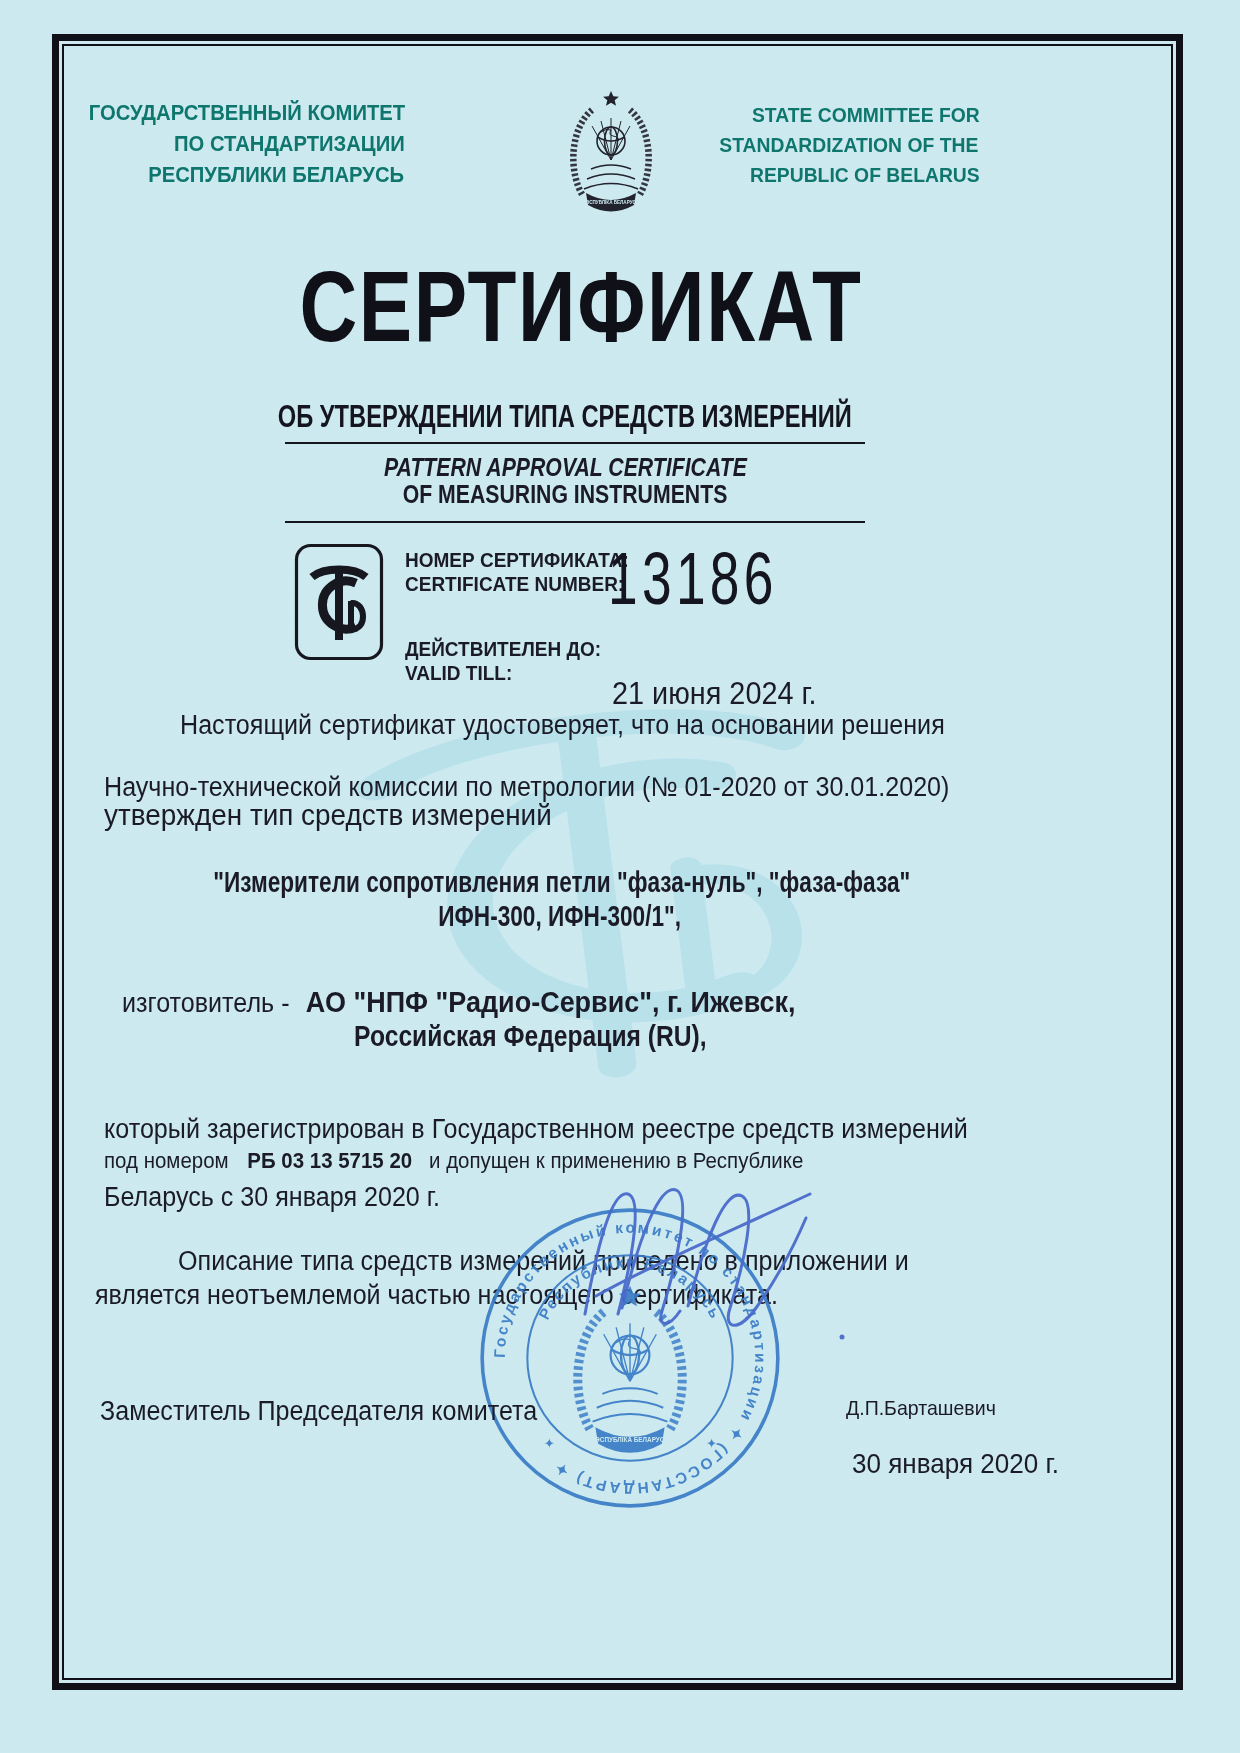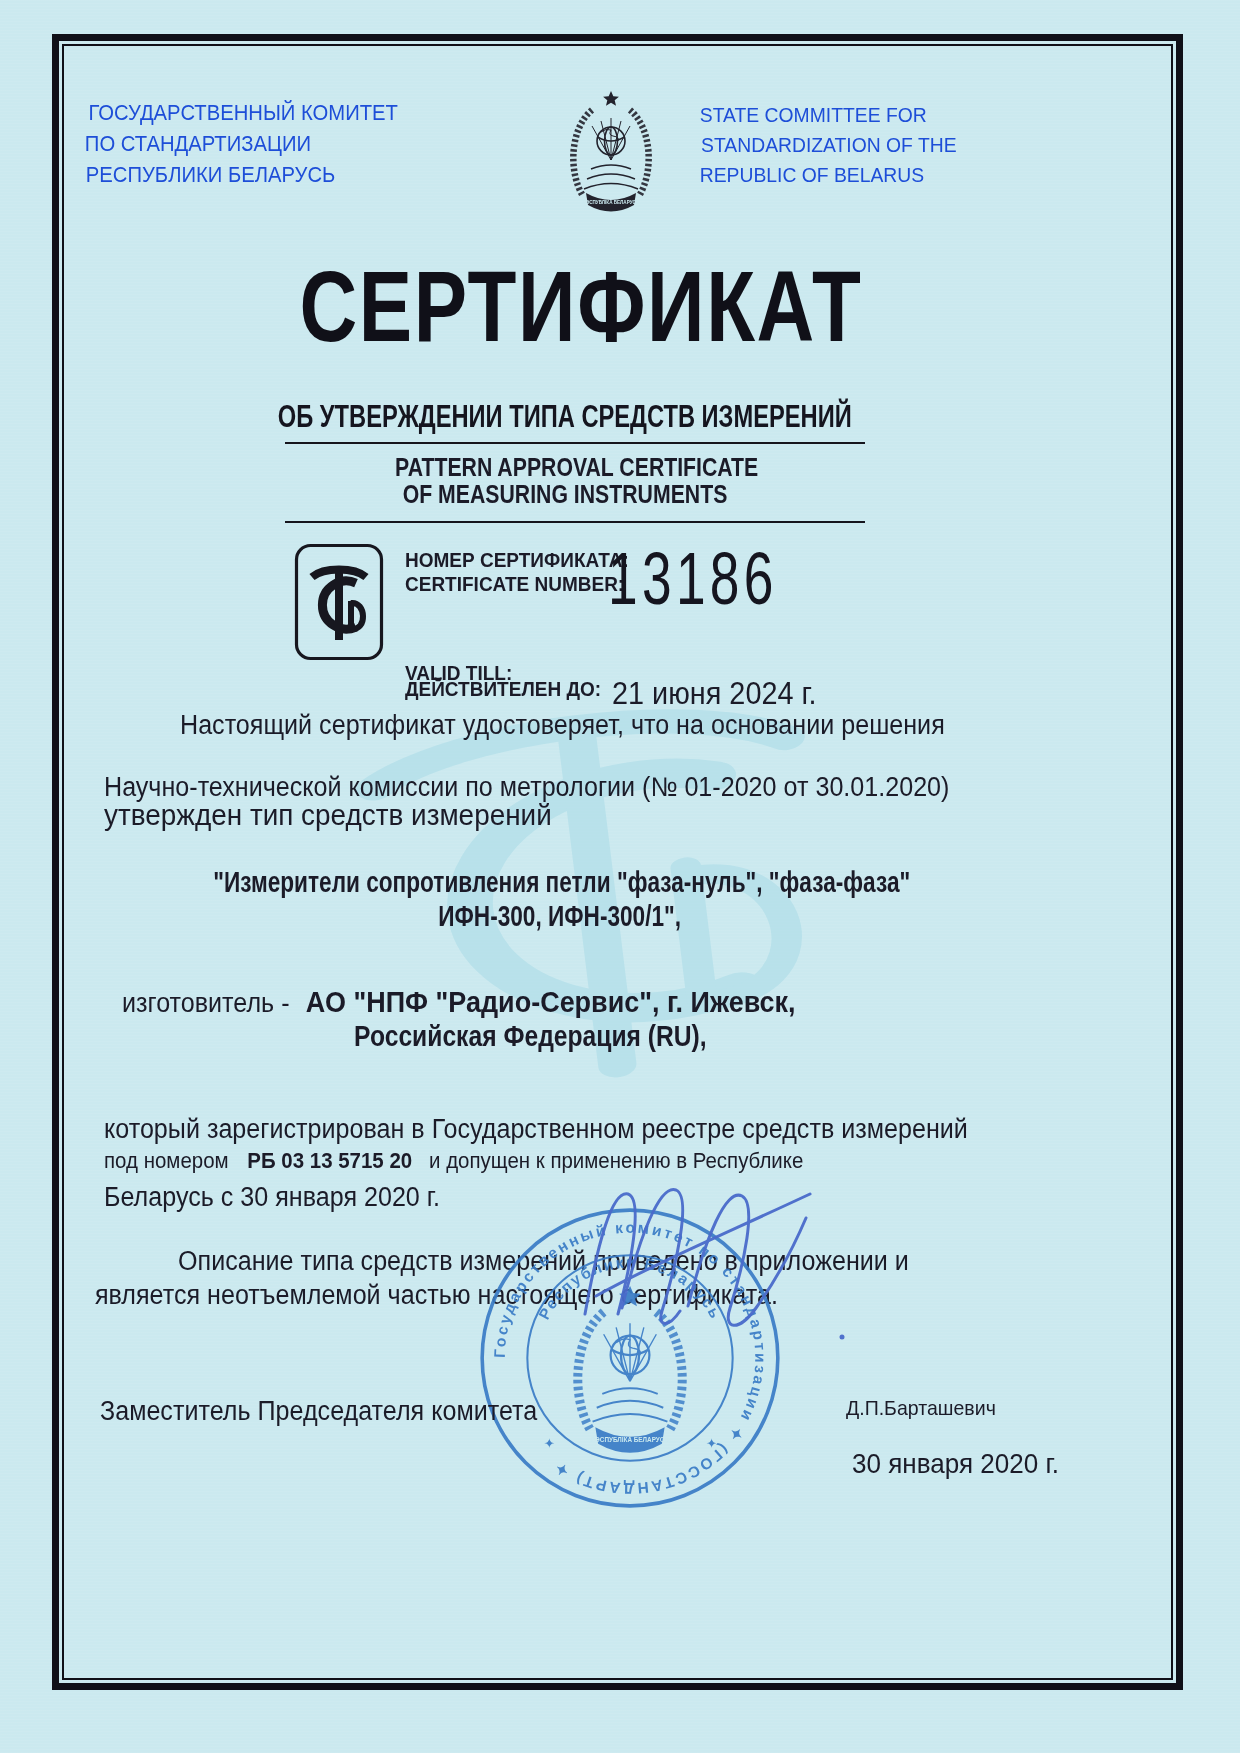--- a/index.html
+++ b/index.html
@@ -12,21 +12,21 @@
   }
   .abs{position:absolute;}
   .nw{white-space:nowrap;}
   .b{font-weight:bold;}
   .c{text-align:center;}
   .cxl{display:inline-block;transform:scaleX(var(--sx,.93));transform-origin:left center;white-space:nowrap;}
   .cxc{display:inline-block;transform:scaleX(var(--sx,.9));transform-origin:center center;white-space:nowrap;}
   .rule{background:#15151d;height:2px;}
   .frame{border:7px solid #101018;}
   .frame-in{position:absolute;inset:3px;border:2px solid #101018;}
-  .hdr{font-weight:normal;text-align:left;color:#1d4ed8;}
+  .hdr{font-weight:bold;text-align:right;color:#0f766e;}
   svg text{font-family:"Liberation Sans", sans-serif;}
 </style>
 </head>
 <body>
 
 <svg width="0" height="0" style="position:absolute" aria-hidden="true">
   <defs>
     <g id="emblem-art" fill="none" stroke="currentColor" stroke-width="1.6">
       <path d="M50 3l2.3 5.2 5.6.5-4.2 3.6 1.3 5.5-5-3-5 3 1.3-5.5-4.2-3.6 5.6-.5z" fill="currentColor" stroke="none"></path>
       <path d="M31 22C9 40 7 84 22 108" stroke-width="6.5" stroke-dasharray="2.6 2.3" opacity=".9"></path>
@@ -75,21 +75,21 @@
 <div class="abs c" style="left:176px;top:256px;width:810px;">
   <span class="cxc b" style="--sx:.8;font-size:100px;line-height:100px;letter-spacing:2px;color:#101018;">СЕРТИФИКАТ</span>
 </div>
 
 <div class="abs c" style="left:160px;top:398px;width:810px;">
   <span class="cxc b" style="--sx:.74;font-size:32px;color:#15151f;">ОБ УТВЕРЖДЕНИИ ТИПА СРЕДСТВ ИЗМЕРЕНИЙ</span>
 </div>
 
 <div class="abs rule" style="left:285px;top:442px;width:580px;"></div>
 
-<div class="abs c" style="left:172px;top:453px;width:810px;">
+<div class="abs c" style="left:160px;top:453px;width:810px;font-style:italic;">
   <span class="cxc b" style="--sx:.85;font-size:25px;">PATTERN APPROVAL CERTIFICATE</span>
 </div>
 <div class="abs c" style="left:160px;top:480px;width:810px;">
   <span class="cxc b" style="--sx:.85;font-size:25px;">OF MEASURING INSTRUMENTS</span>
 </div>
 
 <div class="abs rule" style="left:285px;top:521px;width:580px;"></div>
 
 <svg class="abs" style="left:294px;top:543px;" width="90" height="118" viewBox="0 0 90 118">
   <g fill="none" stroke="#17171f">
@@ -104,21 +104,21 @@
 <div class="abs nw b" style="left:405px;top:549px;font-size:20px;">
   <span class="cxl" style="--sx:.95">НОМЕР СЕРТИФИКАТА:</span>
 </div>
 <div class="abs nw b" style="left:405px;top:573px;font-size:20px;">
   <span class="cxl" style="--sx:.95">CERTIFICATE NUMBER:</span>
 </div>
 <div class="abs nw" style="left:608px;top:536px;font-size:74px;color:#15151f;">
   <span class="cxl" style="--sx:.72;letter-spacing:6px;">13186</span>
 </div>
 
-<div class="abs nw b" style="left:405px;top:638px;font-size:20px;margin-top:40px;">
+<div class="abs nw b" style="left:405px;top:638px;font-size:20px;">
   <span class="cxl" style="--sx:.95">ДЕЙСТВИТЕЛЕН ДО:</span>
 </div>
 <div class="abs nw b" style="left:405px;top:662px;font-size:20px;">
   <span class="cxl" style="--sx:.95">VALID TILL:</span>
 </div>
 <div class="abs nw" style="left:612px;top:640px;font-size:31px;margin-top:36px;">
   <span class="cxl" style="--sx:.93">21 июня 2024 г.</span>
 </div>
 
 <div class="abs nw" style="left:180px;top:710px;font-size:27px;">

